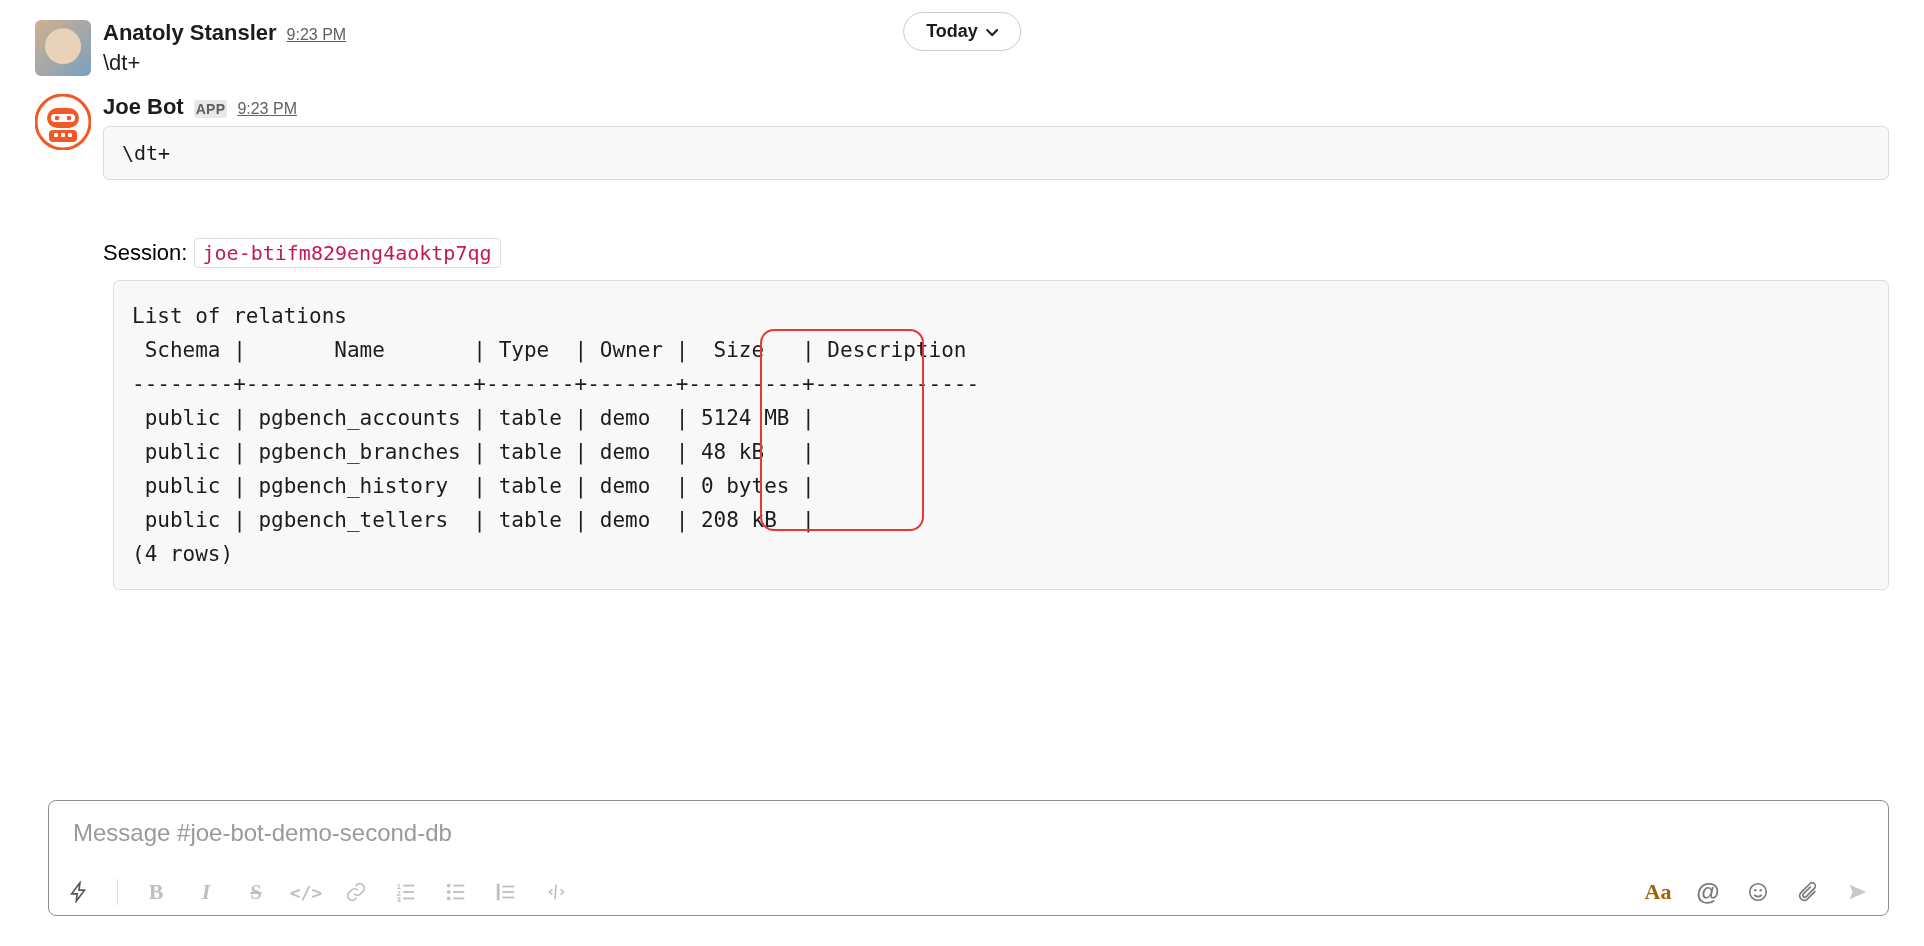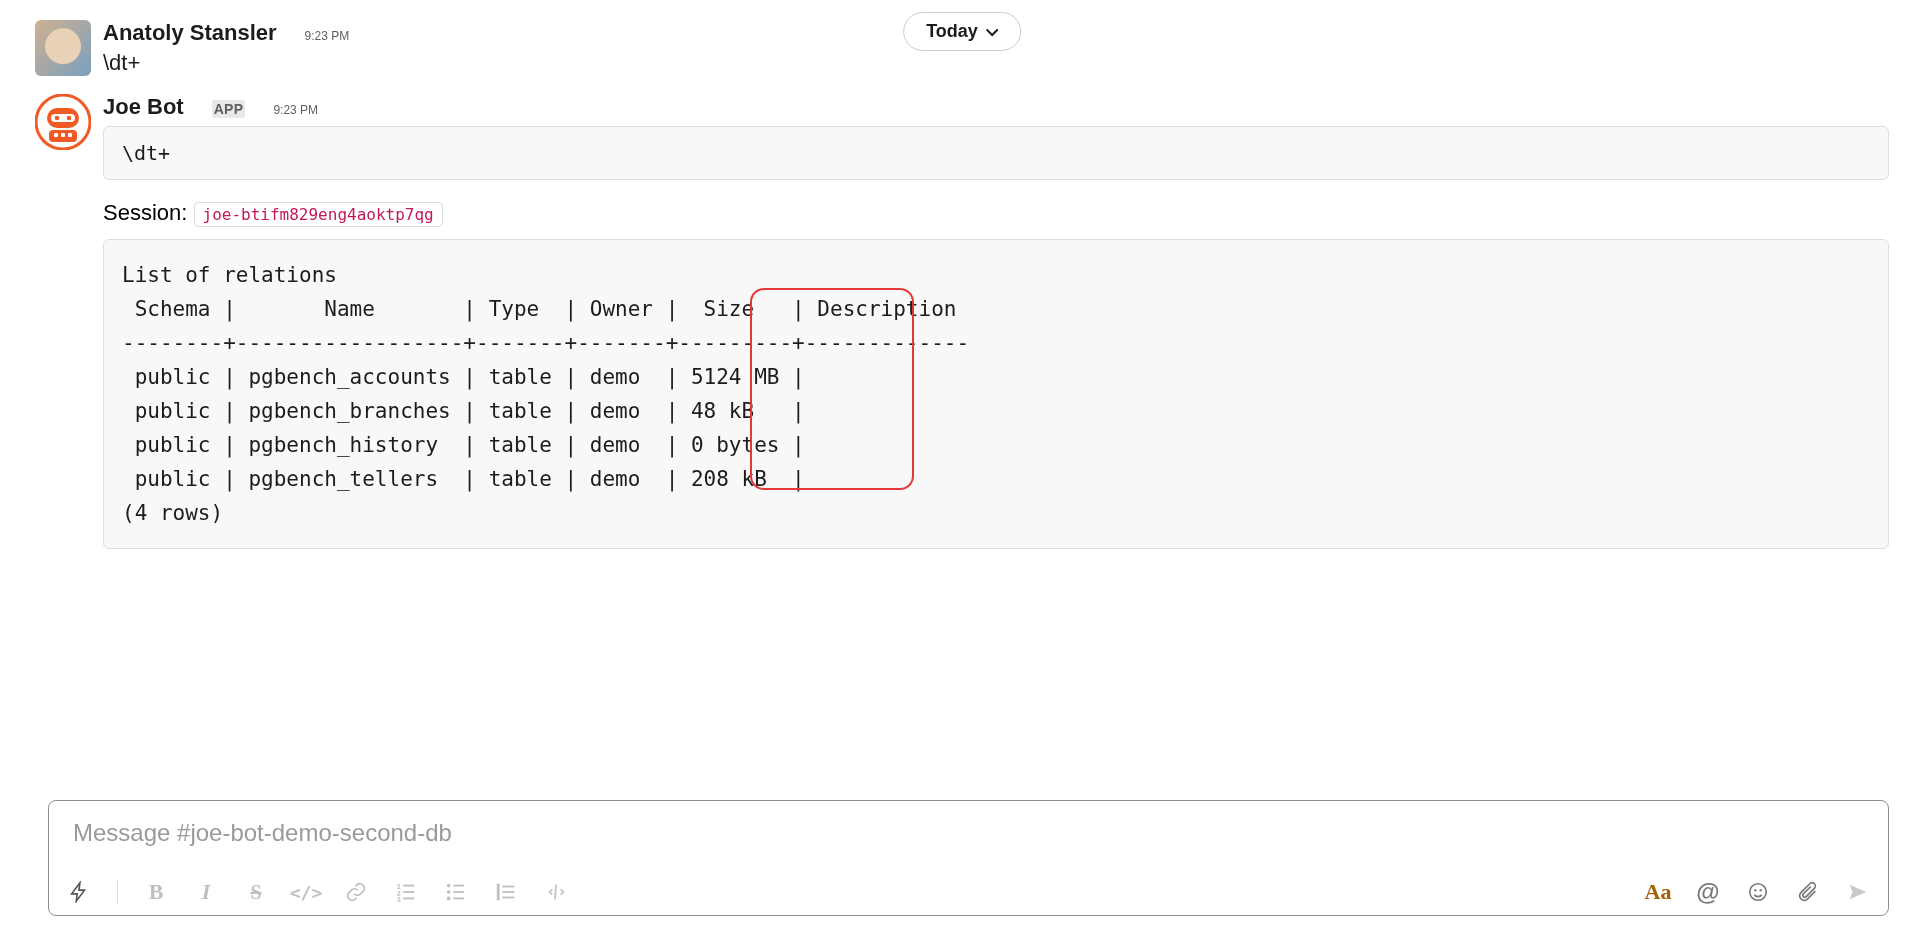--- a/index.html
+++ b/index.html
@@ -27,56 +27,58 @@
     width:36px; height:36px; border-radius:50%;
     background:#e8d2b8;
     transform:translate(-50%,-55%);
   }
   .avatar-bot {
     background:#fff;
     border-radius:50%;
     display:flex; align-items:center; justify-content:center;
   }
   .msg-body { flex:1; min-width:0; }
-  .msg-head { display:flex; align-items:baseline; gap:28px; margin-bottom:4px;}
+  .msg-head { display:flex; align-items:baseline; gap:10px; margin-bottom:4px;}
   .author { font-weight:800; font-size:22px; }
   .app-badge {
     background:#e8e8e8; color:#616061;
     font-size:14px; font-weight:700;
     padding:1px 2px; border-radius:3px;
     letter-spacing:.3px;
   }
-  .ts { color:#616061; font-size:12px; }
+  .ts { color:#616061; font-size:16px;text-decoration:underline; }
   .user-text { font-size:22px; color:#1d1c1d; }
 
   .code-snippet {
     border:1px solid #ddd; background:#f8f8f8;
     border-radius:6px; padding:14px 18px;
     font-family: ui-monospace, "SF Mono", Menlo, Consolas, monospace;
     font-size:20px; color:#1d1c1d;
     margin-top:6px;
   }
   .session-line { margin-top:20px; font-size:22px; }
   .session-label { color:#000000; }
   .session-id {
     font-family: ui-monospace, "SF Mono", Menlo, Consolas, monospace;
-    font-size:16px; color:#c2185b;
+    font-size:20px; color:#c2185b;
     border:1px solid #ddd; border-radius:4px;
     padding:2px 8px;
     display: inline-block;
+    margin-top: 38px;
   }
   .out-title { margin-top:32px; font-weight:800; font-size:22px; }
   .output-block {
     margin-top:12px;
     border:1px solid #ddd; background:#f8f8f8;
     border-radius:6px; padding:18px 18px;
     font-family: ui-monospace, "SF Mono", Menlo, Consolas, monospace;
     font-size:21px; line-height:1.62;
     white-space:pre;
     position:relative;
+    margin-left:10px;
   }
   .size-highlight {
     position:absolute;
     border:2px solid #e53935;
     border-radius:14px;
     pointer-events:none;
   }
 
   .date-pill {
     position:absolute;

